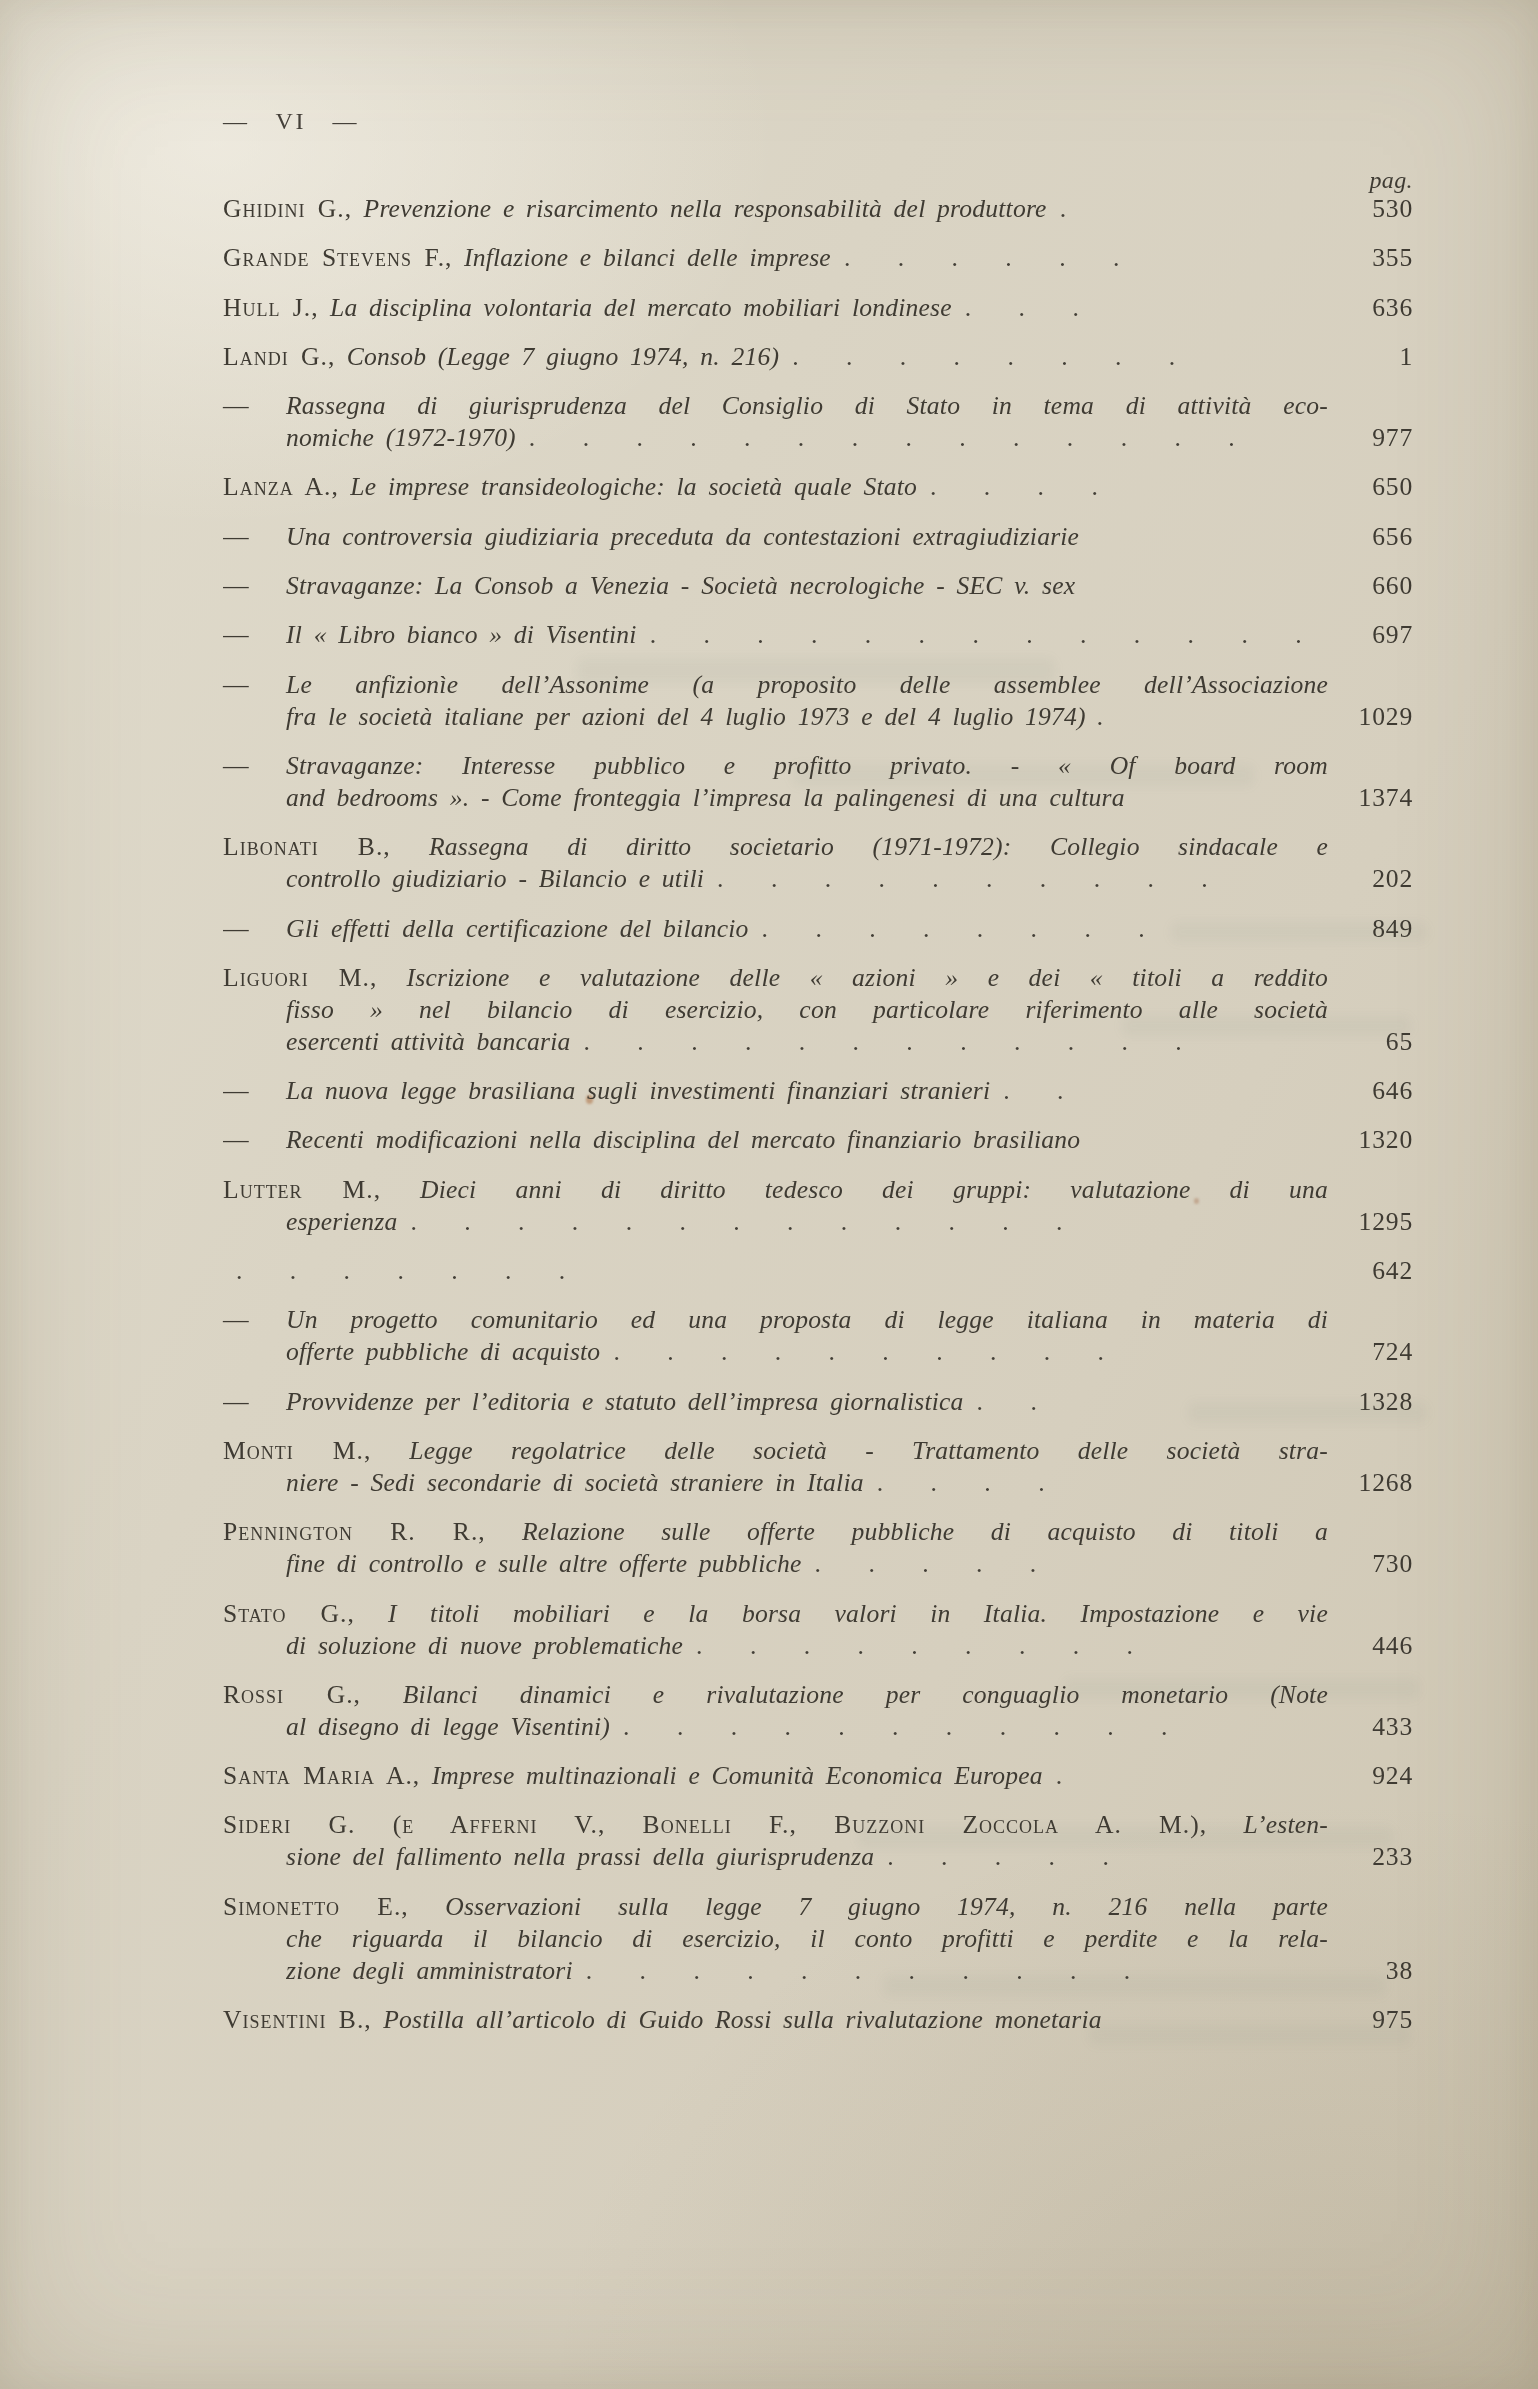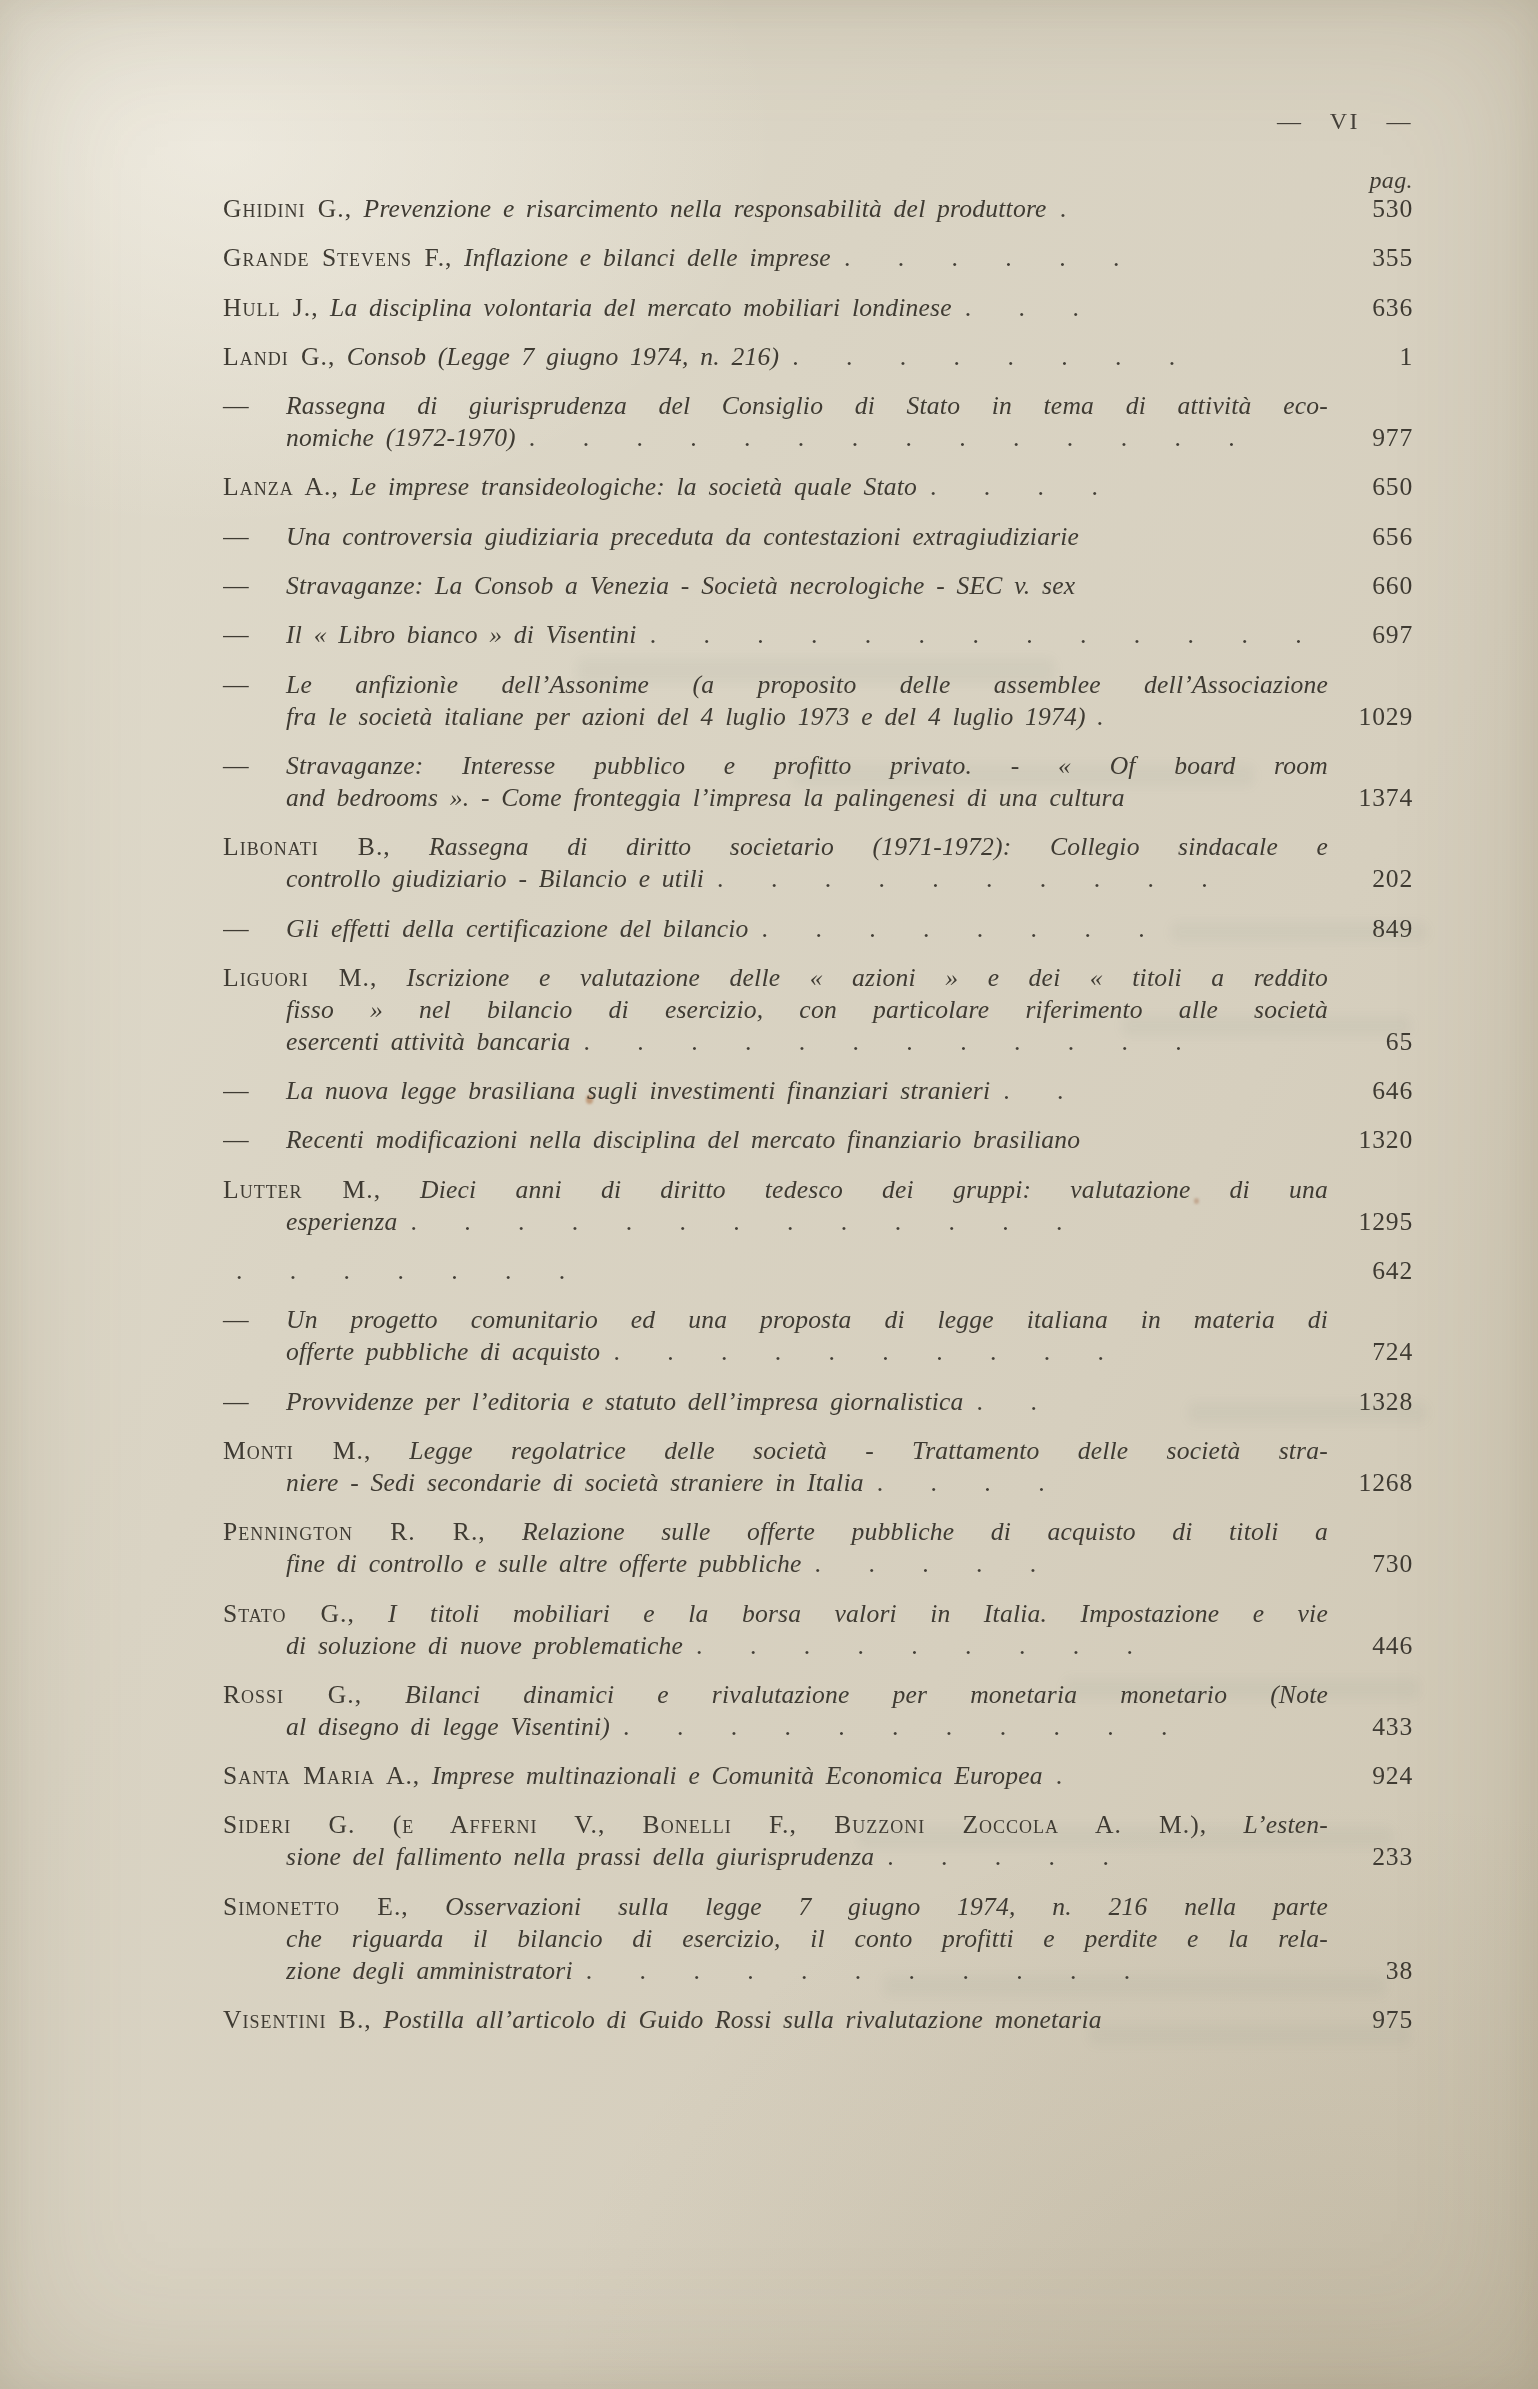--- a/index.html
+++ b/index.html
@@ -45,21 +45,21 @@
   .s2 { left: 1194px; top: 1198px; width: 5px; height: 5.8px; background: rgba(150,80,40,0.30); }
 
   .page-inner {
     position: absolute;
     left: 223px;
     top: 106px;
     width: 1190px;
     z-index: 3;
   }
   .folio {
-    text-align: right;
+    text-align: left;
     font-size: 24px;
     line-height: 30px;
     letter-spacing: 2.5px;
     word-spacing: 18px;
     color: #45413a;
   }
   .pag-label {
     text-align: right;
     font-style: italic;
     font-size: 24px;
@@ -287,21 +287,21 @@
       </div>
       <div class="entry">
         <div class="jline"><span class="author">Stato G.,</span> <span class="title">I titoli mobiliari e la borsa valori in Italia. Impostazione e vie</span></div>
         <div class="lline">
           <span class="text"><span class="title">di soluzione di nuove problematiche</span></span>
           <span class="leader">. . . . . . . . .</span>
           <span class="pageno">446</span>
         </div>
       </div>
       <div class="entry">
-        <div class="jline"><span class="author">Rossi G.,</span> <span class="title">Bilanci dinamici e rivalutazione per monetaria monetario (Note</span></div>
+        <div class="jline"><span class="author">Rossi G.,</span> <span class="title">Bilanci dinamici e rivalutazione per conguaglio monetario (Note</span></div>
         <div class="lline">
           <span class="text"><span class="title">al disegno di legge Visentini)</span></span>
           <span class="leader">. . . . . . . . . . .</span>
           <span class="pageno">433</span>
         </div>
       </div>
       <div class="entry">
         <div class="lline">
           <span class="text"><span class="author">Santa Maria A.,</span> <span class="title">Imprese multinazionali e Comunità Economica Europea</span></span>
           <span class="leader">.</span>

